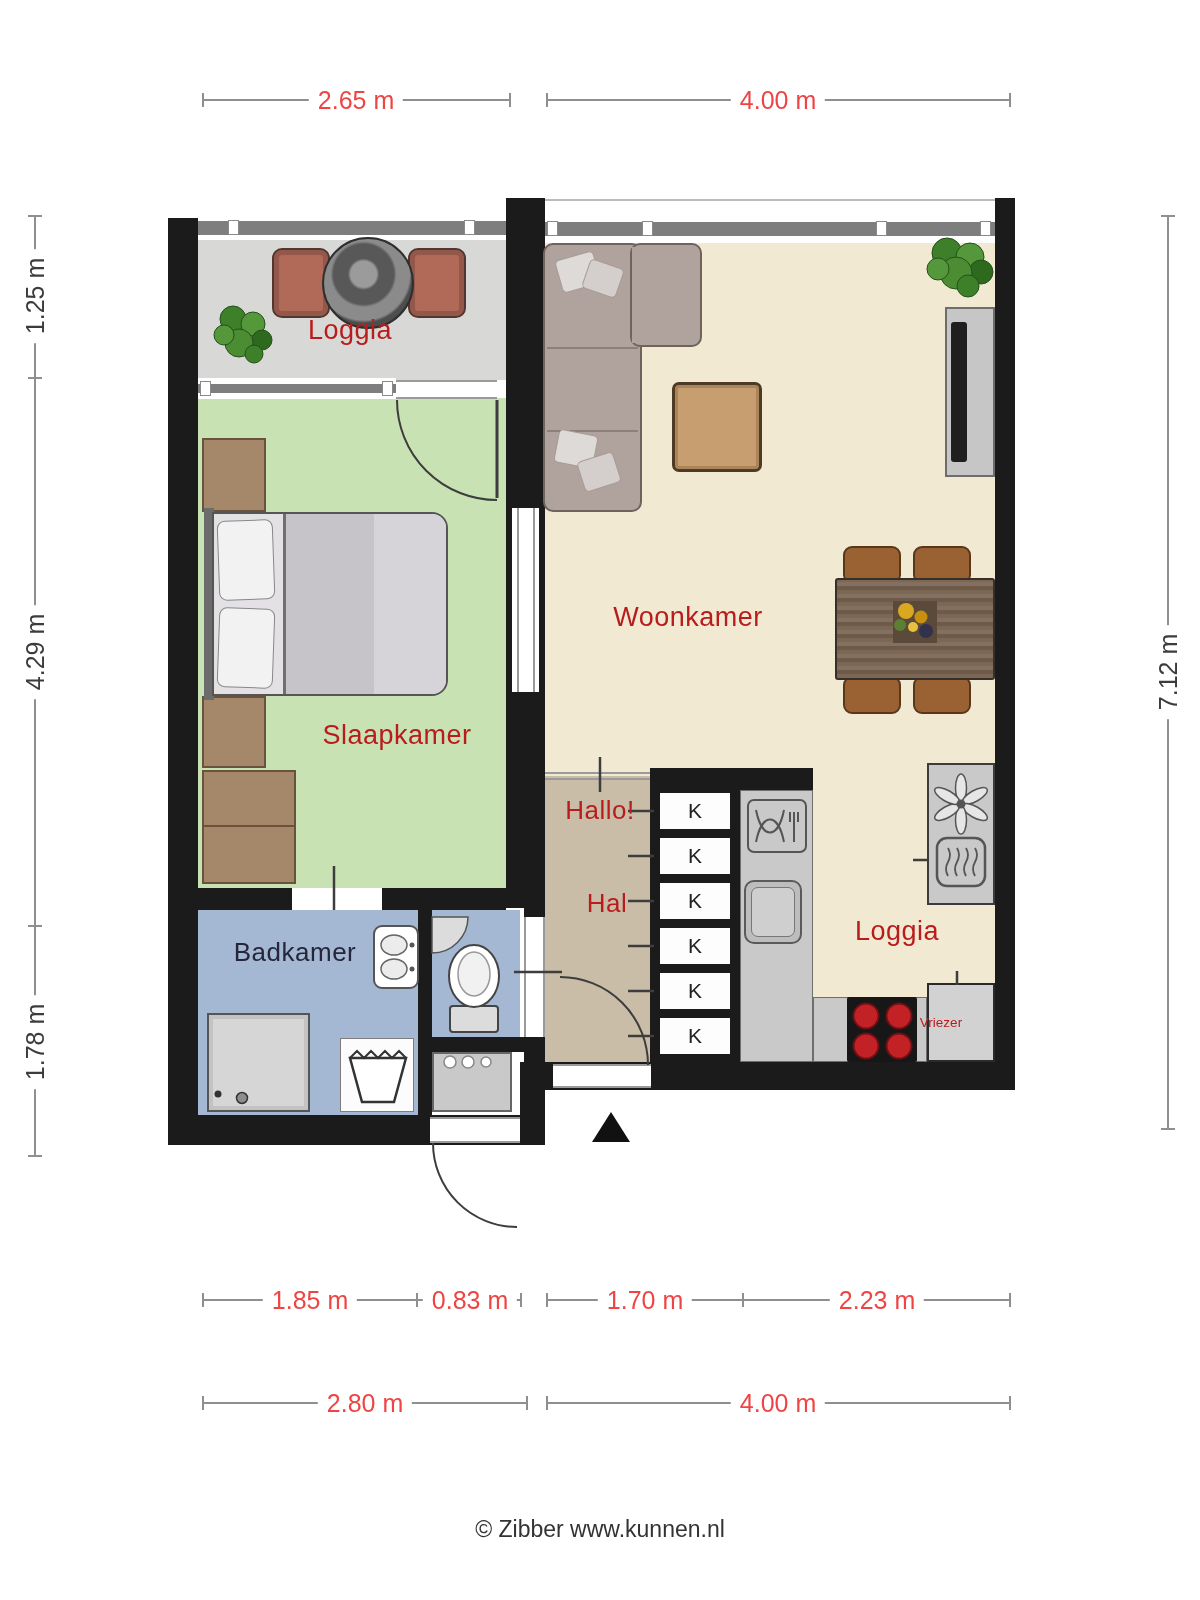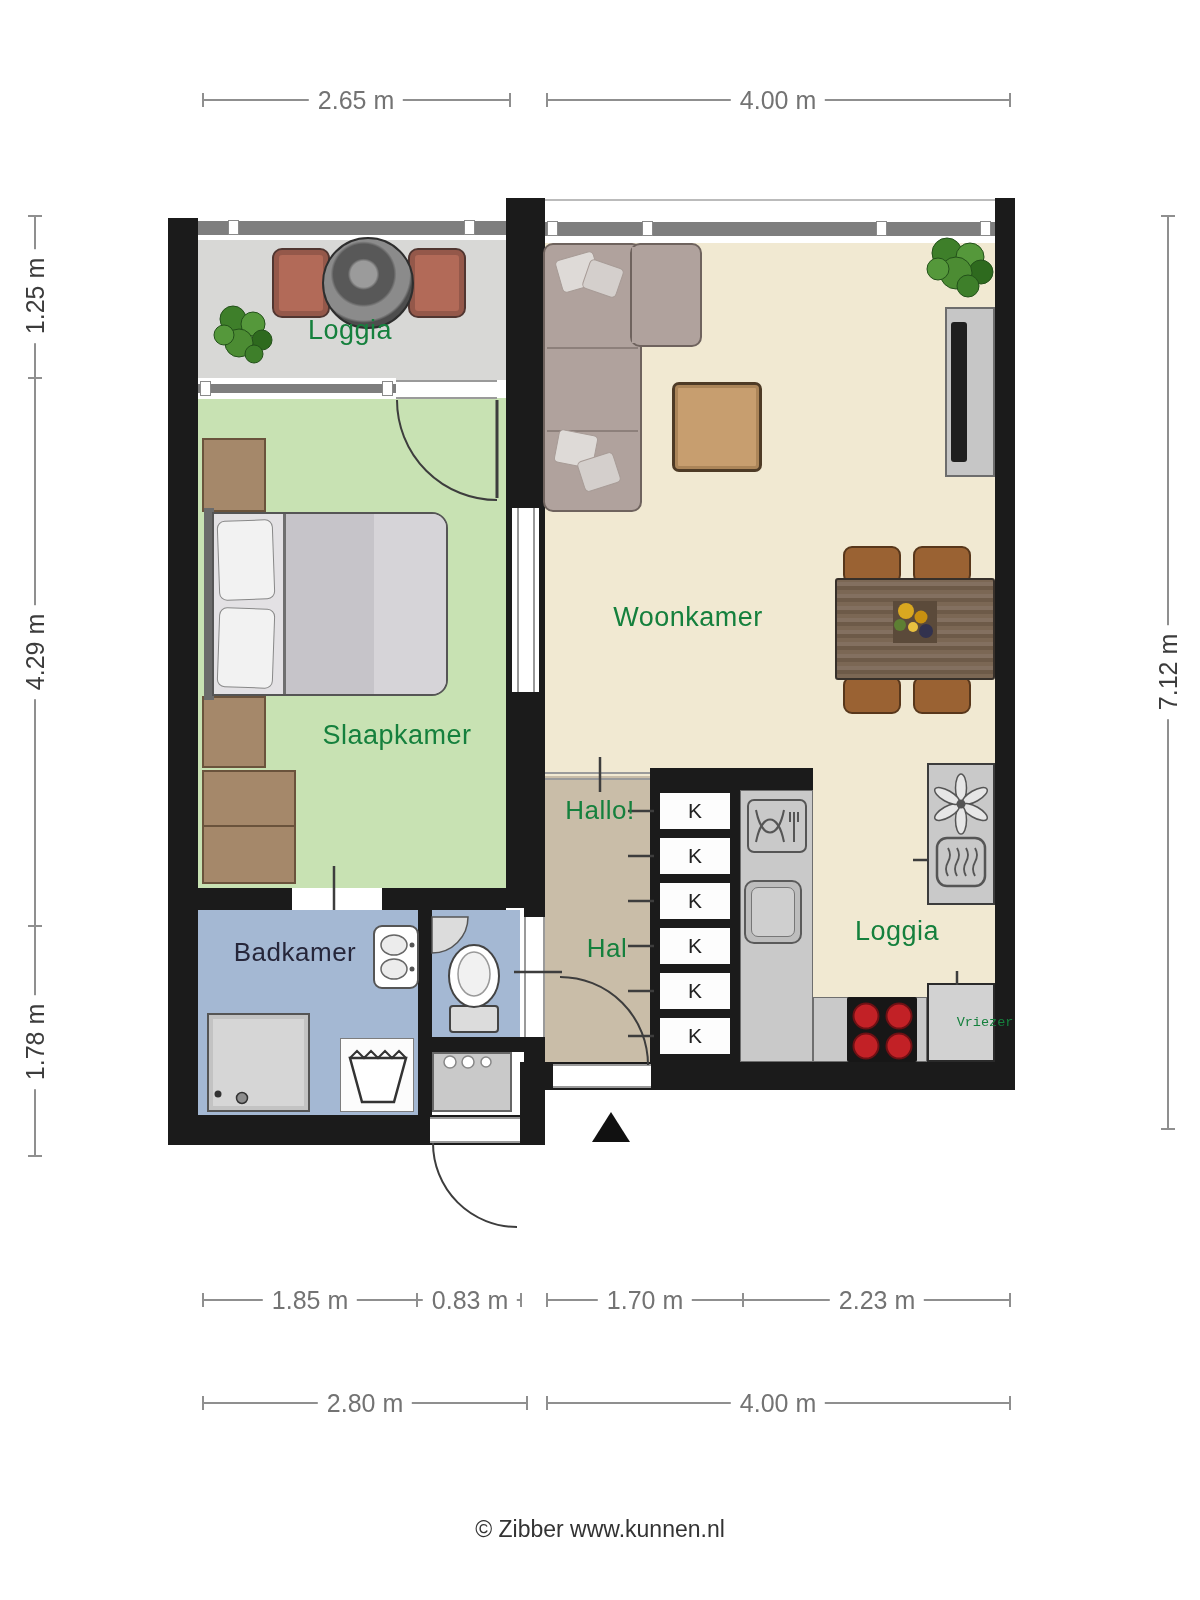--- a/index.html
+++ b/index.html
@@ -1,32 +1,32 @@
 <!DOCTYPE html>
 <html><head>
 <meta charset="utf-8">
 <style>
   html,body{margin:0;padding:0;background:#fff;}
   #page{position:relative;width:1200px;height:1600px;background:#fff;overflow:hidden;
         font-family:"Liberation Sans", sans-serif;}
   .abs{position:absolute;}
   .wall{position:absolute;background:#1b1b1b;}
   .floor{position:absolute;}
-  .room-label{position:absolute;transform:translate(-50%,-50%);color:#15803d;
+  .room-label{position:absolute;transform:translate(-50%,-50%);color:#b91c1c;
               font-size:27px;letter-spacing:.5px;white-space:nowrap;}
   .small-label{font-size:13.5px;letter-spacing:0;}
   .hal-label{font-size:26px;}
   .bad-label{color:#26263a;font-size:26px;}
   .k-cell{position:absolute;background:#fdfdfd;display:flex;align-items:center;justify-content:center;
           font-size:21px;color:#222;}
   .dim-line-h{position:absolute;height:2px;background:#8f8f8f;}
   .dim-line-v{position:absolute;width:2px;background:#8f8f8f;}
   .dim-tick-v{position:absolute;width:2px;height:14px;background:#8f8f8f;}
   .dim-tick-h{position:absolute;width:14px;height:2px;background:#8f8f8f;}
-  .dim-label{position:absolute;transform:translate(-50%,-50%);background:#fff;color:#737373;
+  .dim-label{position:absolute;transform:translate(-50%,-50%);background:#fff;color:#ef4444;
              font-size:25px;padding:0 9px;white-space:nowrap;}
   .dim-label-v{position:absolute;transform:translate(-50%,-50%) rotate(-90deg);background:#fff;color:#3c3c3c;
              font-size:25px;padding:2px 9px;white-space:nowrap;}
   .rail-band{position:absolute;background:#7e7e7e;}
   .rail-post{position:absolute;width:11px;height:15px;background:#fff;border:1.5px solid #8a8a8a;box-sizing:border-box;}
   .door-gap-h{position:absolute;background:#fff;border-top:2px solid #9a9a9a;border-bottom:2px solid #9a9a9a;box-sizing:border-box;}
   .door-gap-v{position:absolute;background:#fff;border-left:2px solid #9a9a9a;border-right:2px solid #9a9a9a;box-sizing:border-box;}
   .furn{position:absolute;box-sizing:border-box;}
   .footer-line{position:absolute;left:600px;transform:translateX(-50%);font-size:23px;color:#333;white-space:nowrap;}
 </style>
@@ -285,23 +285,23 @@
     </g>
   </svg>
 
   <div class="abs" style="left:592px;top:1112px;width:0;height:0;border-left:19px solid transparent;border-right:19px solid transparent;border-bottom:30px solid #111;"></div>
 
   <div class="room-label" style="left:350px;top:330px;">Loggia</div>
   <div class="room-label" style="left:688px;top:617px;">Woonkamer</div>
   <div class="room-label" style="left:397px;top:735px;">Slaapkamer</div>
   <div class="room-label bad-label" style="left:295px;top:952px;">Badkamer</div>
   <div class="room-label hal-label" style="left:600px;top:810px;text-align:right;">Hallo!</div>
-  <div class="room-label hal-label" style="left:607px;top:948px;">Hal</div>
+  <div class="room-label hal-label" style="left:607px;top:903px;">Hal</div>
   <div class="room-label" style="left:897px;top:931px;">Loggia</div>
-  <div class="room-label small-label" style="left:985px;top:1022px;font-family:Liberation Mono, monospace;">Vriezer</div>
+  <div class="room-label small-label" style="left:941px;top:1022px;">Vriezer</div>
 
   <div class="dim-line-h" style="left:202px;top:99px;width:309px;"></div>
   <div class="dim-tick-v" style="left:202px;top:93px;"></div>
   <div class="dim-tick-v" style="left:509px;top:93px;"></div>
   <div class="dim-label" style="left:356px;top:100px;">2.65 m</div>
   <div class="dim-line-h" style="left:546px;top:99px;width:465px;"></div>
   <div class="dim-tick-v" style="left:546px;top:93px;"></div>
   <div class="dim-tick-v" style="left:1009px;top:93px;"></div>
   <div class="dim-label" style="left:778px;top:100px;">4.00 m</div>
 

